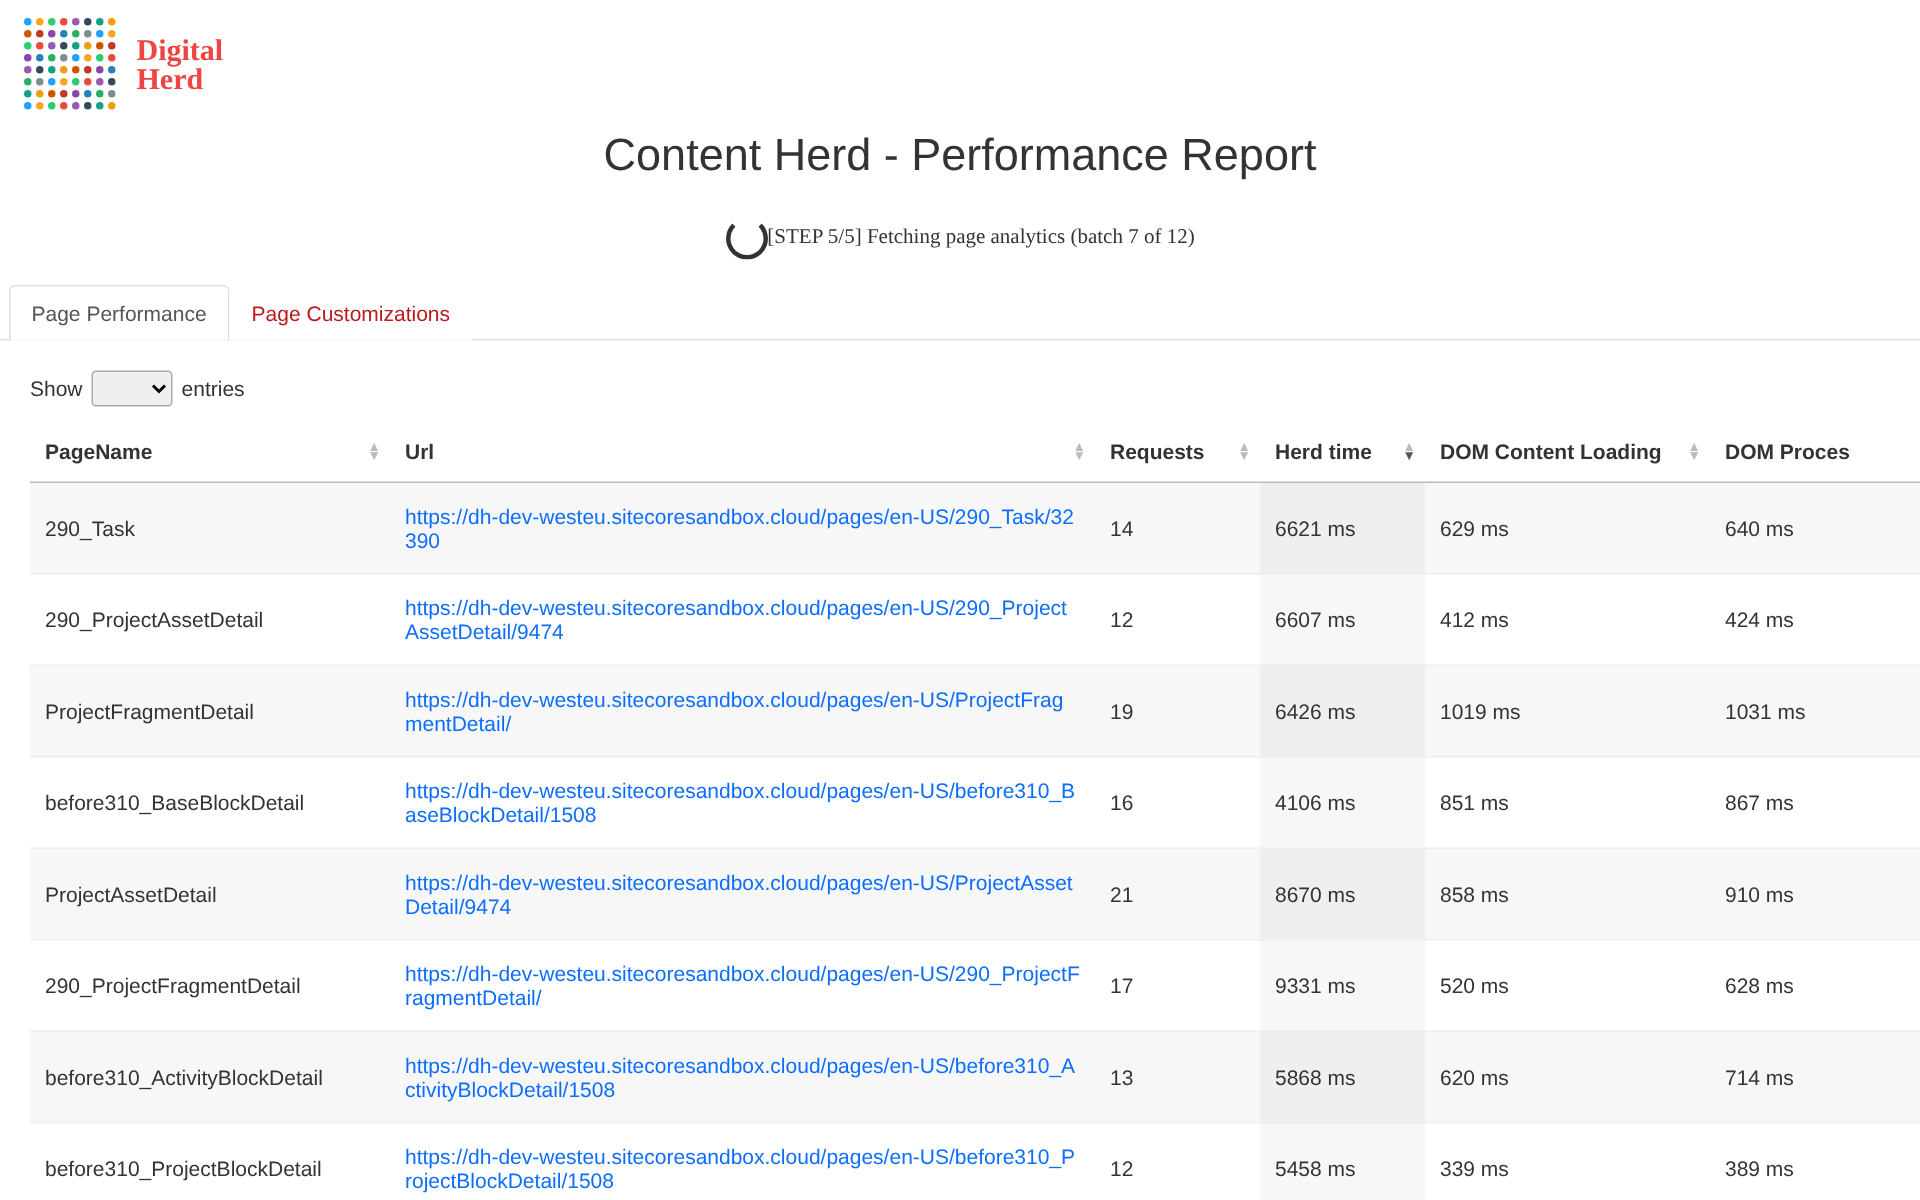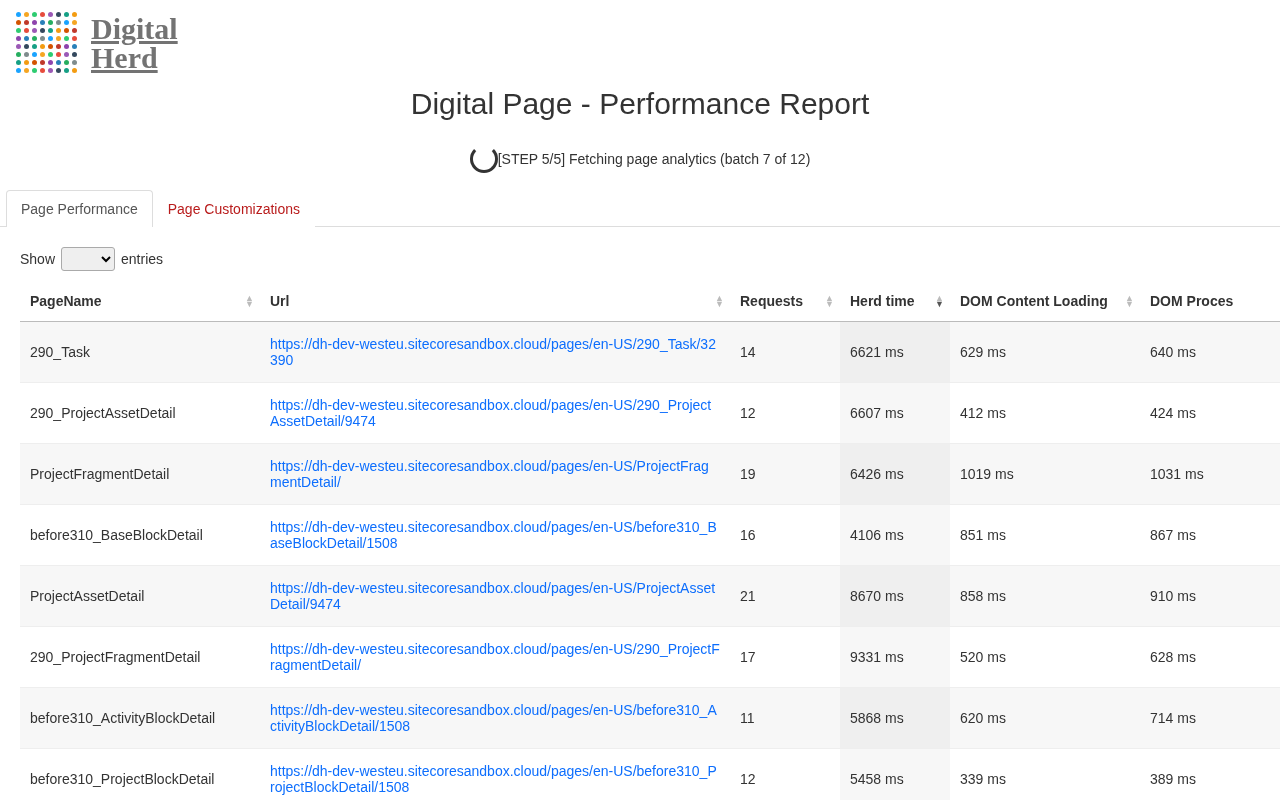--- a/index.html
+++ b/index.html
@@ -21,40 +21,40 @@
 }
 .dots-grid {
   display: grid;
   grid-template-columns: repeat(8, 7px);
   grid-template-rows: repeat(8, 7px);
   gap: 1px;
 }
 .dot { width: 5px; height: 5px; border-radius: 50%; }
 .logo-text {
   font-family: Georgia, 'Times New Roman', serif;
-  font-size: 30px;
+  font-size: 20px;
   font-weight: 600;
   line-height: 0.95;
-  color: #737373;
-  text-decoration: underline;
+  color: #ef4444;
 }
 .page-title {
   text-align: center;
   font-size: 30px;
   font-weight: 400;
   color: #333;
   margin-top: 4px;
 }
 .status-row {
   display: flex;
   justify-content: center;
   align-items: center;
   gap: 0;
   margin-top: 24px;
   margin-bottom: 16px;
+  font-family: Liberation Serif, serif;
 }
 .spinner {
   width: 28px;
   height: 28px;
   border: 3px solid #333;
   border-top-color: transparent;
   border-radius: 50%;
   animation: spin 1s linear infinite;
 }
 @keyframes spin { to { transform: rotate(360deg); } }
@@ -213,21 +213,21 @@
         <div class="dot" style="background: rgb(22, 160, 133);"></div>
         <div class="dot" style="background: rgb(243, 156, 18);"></div>
       </div>
     <div class="logo-text">
       <div>Digital</div>
       <div>Herd</div>
     </div>
   </div>
 </div>
 
-<h1 class="page-title">Digital Page - Performance Report</h1>
+<h1 class="page-title">Content Herd - Performance Report</h1>
 
 <div class="status-row">
   <div class="spinner"></div>
   <div class="status-text">[STEP 5/5] Fetching page analytics (batch 7 of 12)</div>
 </div>
 
 <div class="tabs">
   <div class="tab active">Page Performance</div>
   <div class="tab inactive">Page Customizations</div>
 </div>
@@ -327,21 +327,21 @@
           <td>290_ProjectFragmentDetail</td>
           <td class="url"><a href="#">https://dh-dev-westeu.sitecoresandbox.cloud/pages/en-US/290_ProjectFragmentDetail/</a></td>
           <td>17</td>
           <td class="hl">9331 ms</td>
           <td>520 ms</td>
           <td>628 ms</td>
         </tr>
         <tr>
           <td>before310_ActivityBlockDetail</td>
           <td class="url"><a href="#">https://dh-dev-westeu.sitecoresandbox.cloud/pages/en-US/before310_ActivityBlockDetail/1508</a></td>
-          <td>11</td>
+          <td>13</td>
           <td class="hl">5868 ms</td>
           <td>620 ms</td>
           <td>714 ms</td>
         </tr>
         <tr>
           <td>before310_ProjectBlockDetail</td>
           <td class="url"><a href="#">https://dh-dev-westeu.sitecoresandbox.cloud/pages/en-US/before310_ProjectBlockDetail/1508</a></td>
           <td>12</td>
           <td class="hl">5458 ms</td>
           <td>339 ms</td>

